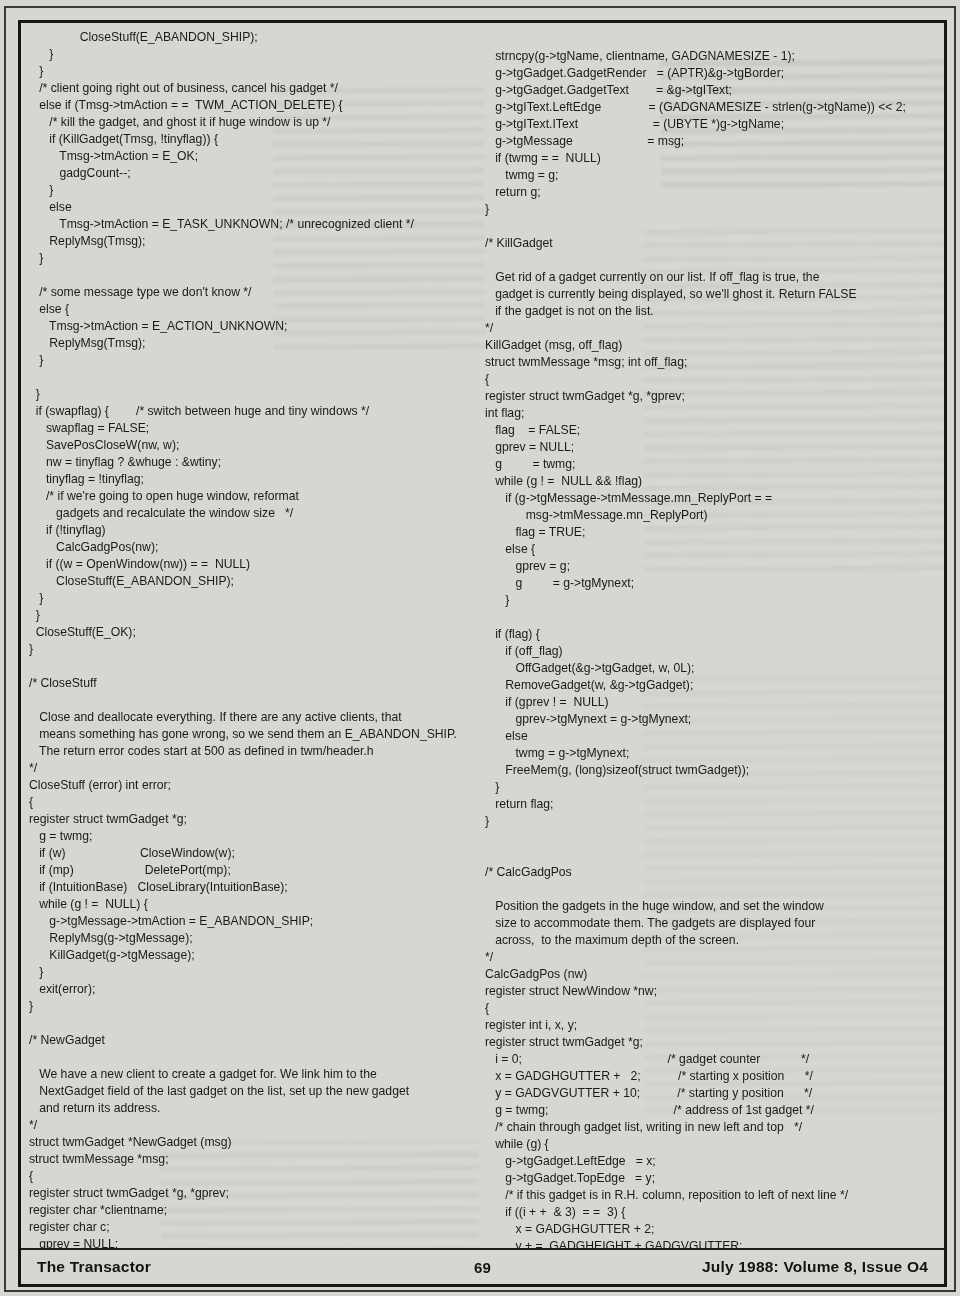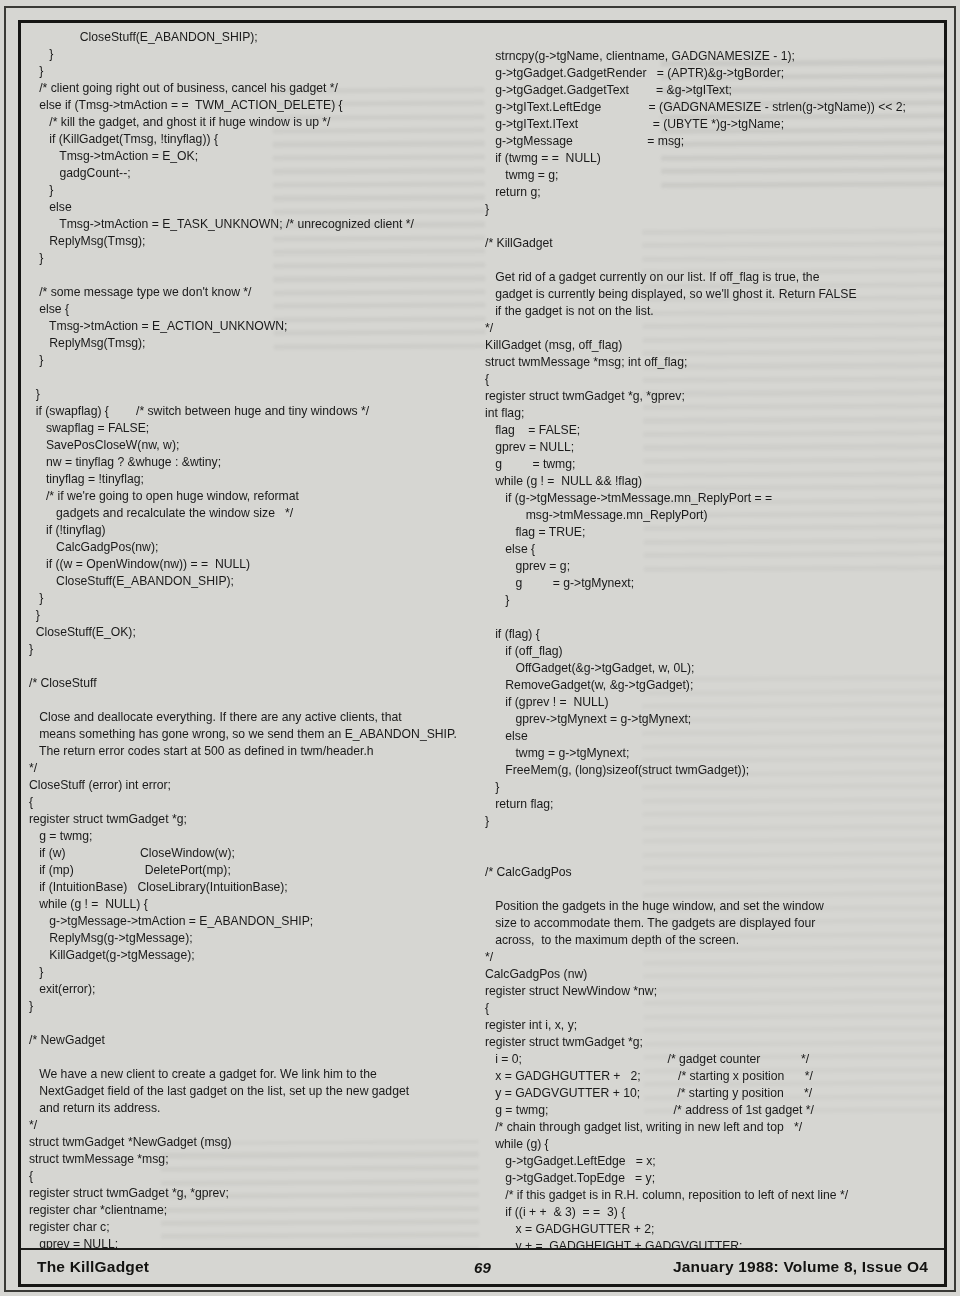--- a/index.html
+++ b/index.html
@@ -64,21 +64,21 @@
     position: absolute; left: 0; right: 0; bottom: 0; height: 34px;
     display: flex; align-items: center; justify-content: space-between;
     padding: 0 16px;
     font-weight: bold;
     font-size: 15.5px;
     color: #131311;
     letter-spacing: 0.2px;
   }
   .footer-center {
     position: absolute; left: 50%; transform: translateX(-50%);
-    font-weight: bold; font-size: 15px; font-style: italic;
+    font-weight: bold; font-size: 15px;
   }
 </style>
 </head>
 <body>
 
 <div class="scan-page">
   <div class="outer-rule"></div>
 
   <div class="page-frame">
 
@@ -269,19 +269,19 @@
       nw-&gt;Width = GADGHGUTTER + 2 + (GADGHGUTTER + GADGWIDTH) * 4;
    /* if the last gadget on the list falls at the R.H. edge of
       the window, y is already big enough; otherwise, make it so */
    if ((i &amp; 3) = =  0)
       nw-&gt;Height = y;</pre>
     </div>
 
     <div class="footer-rule"></div>
 
     <div class="page-footer">
-      <span>The KillGadget</span>
+      <span>The Transactor</span>
       <span class="footer-center">69</span>
-      <span>January 1988: Volume 8, Issue O4</span>
+      <span>July 1988: Volume 8, Issue O4</span>
     </div>
 
   </div>
 </div>
 
 </body></html>

